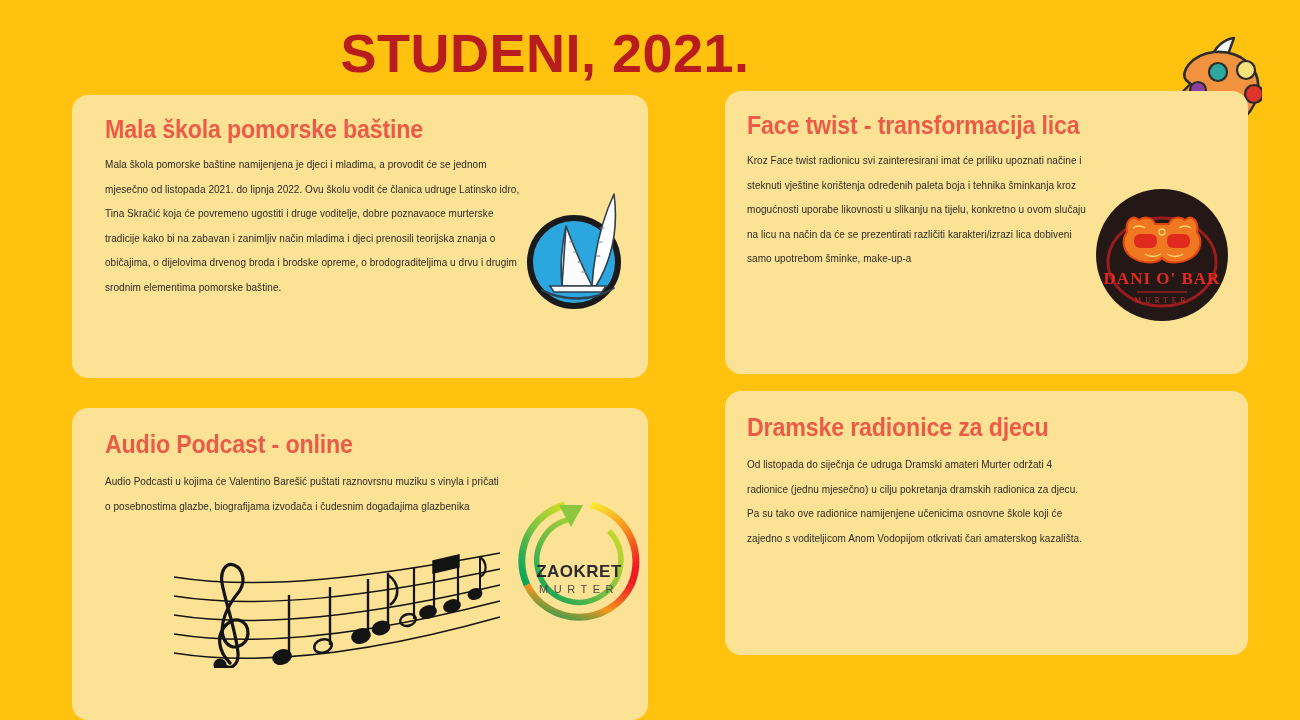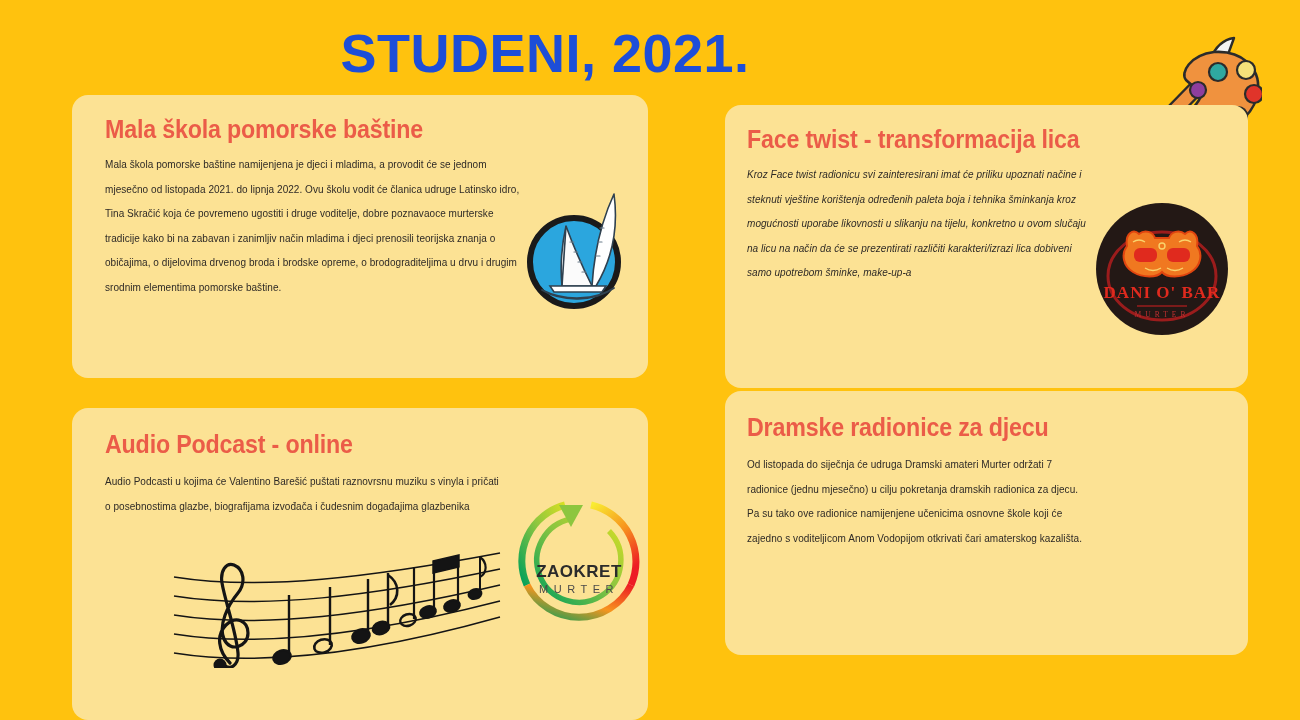--- a/index.html
+++ b/index.html
@@ -27,21 +27,21 @@
   .page-title {
     position: absolute;
     top: 26px;
     left: 0;
     width: 1090px;
     text-align: center;
     font-family: "Liberation Sans", sans-serif;
     font-weight: bold;
     font-size: 54px;
     letter-spacing: 0.5px;
-    color: #1d4ed8;
+    color: #b91c1c;
     line-height: 1;
   }
 
   
   .palette-icon {
     position: absolute;
     top: 28px;
     left: 1142px;
     width: 120px;
     height: 110px;
@@ -50,21 +50,21 @@
   
   .card {
     position: absolute;
     background: #FCE294;
     border-radius: 16px;
     overflow: hidden;
     padding-left: 27px;
   }
 
   .card-1 { left: 72px;  top: 95px;  width: 576px; height: 283px; }
-  .card-2 { left: 725px; top: 105px;  width: 523px; height: 283px; }
+  .card-2 { left: 725px; top: 91px;  width: 523px; height: 283px; }
   .card-3 { left: 72px;  top: 408px; width: 576px; height: 312px; }
   .card-4 { left: 725px; top: 391px; width: 523px; height: 264px; }
 
   .card-title {
     position: absolute;
     color: #EB5C48;
     font-family: "Liberation Sans Narrow", "Liberation Sans", sans-serif;
     font-weight: bold;
     font-size: 25px;
     letter-spacing: -0.2px;
@@ -82,21 +82,21 @@
     letter-spacing: 0.05px;
   }
 
   
   .card-1 .card-title { left: 33px; top: 20px; }
   .card-1 .card-body  { left: 33px; top: 58px; width: 420px; }
   .boat-logo { position: absolute; left: 450px; top: 95px; width: 112px; height: 130px; }
 
   
   .card-2 .card-title { left: 22px; top: 20px; }
-  .card-2 .card-body  { left: 22px; top: 58px; width: 350px; font-style: italic; }
+  .card-2 .card-body  { left: 22px; top: 58px; width: 350px; }
   .mask-logo { position: absolute; left: 368px; top: 95px; width: 138px; height: 138px; }
 
   
   .card-3 .card-title { left: 33px; top: 22px; }
   .card-3 .card-body  { left: 33px; top: 62px; width: 400px; }
   .zaokret-logo { position: absolute; left: 441px; top: 85px; width: 132px; height: 140px; }
   .music-staff  { position: absolute; left: 100px; top: 135px; width: 330px; height: 125px; }
 
   
   .card-4 .card-title { left: 22px; top: 22px; }
@@ -281,17 +281,17 @@
         <polygon points="46,12 70,12 58,34" fill="#8DC63F"></polygon>
 
         <text x="66" y="84" text-anchor="middle" fill="#2B2B2B" font-family="Liberation Sans, sans-serif" font-weight="bold" font-size="17" letter-spacing="0.5">ZAOKRET</text>
         <text x="66" y="100" text-anchor="middle" fill="#4A4A4A" font-family="Liberation Sans, sans-serif" font-size="11" letter-spacing="5.5">MURTER</text>
       </svg>
     </div>
   </div>
 
   <div class="card card-4">
     <div class="card-title">Dramske radionice za djecu</div>
-    <div class="card-body">Od listopada do siječnja će udruga Dramski amateri Murter održati 7 radionice (jednu mjesečno) u cilju pokretanja dramskih radionica za djecu. Pa su tako ove radionice namijenjene učenicima osnovne škole koji će zajedno s voditeljicom Anom Vodopijom otkrivati čari amaterskog kazališta.</div>
+    <div class="card-body">Od listopada do siječnja će udruga Dramski amateri Murter održati 4 radionice (jednu mjesečno) u cilju pokretanja dramskih radionica za djecu. Pa su tako ove radionice namijenjene učenicima osnovne škole koji će zajedno s voditeljicom Anom Vodopijom otkrivati čari amaterskog kazališta.</div>
 
   </div>
 
 </div>
 
 </body></html>

